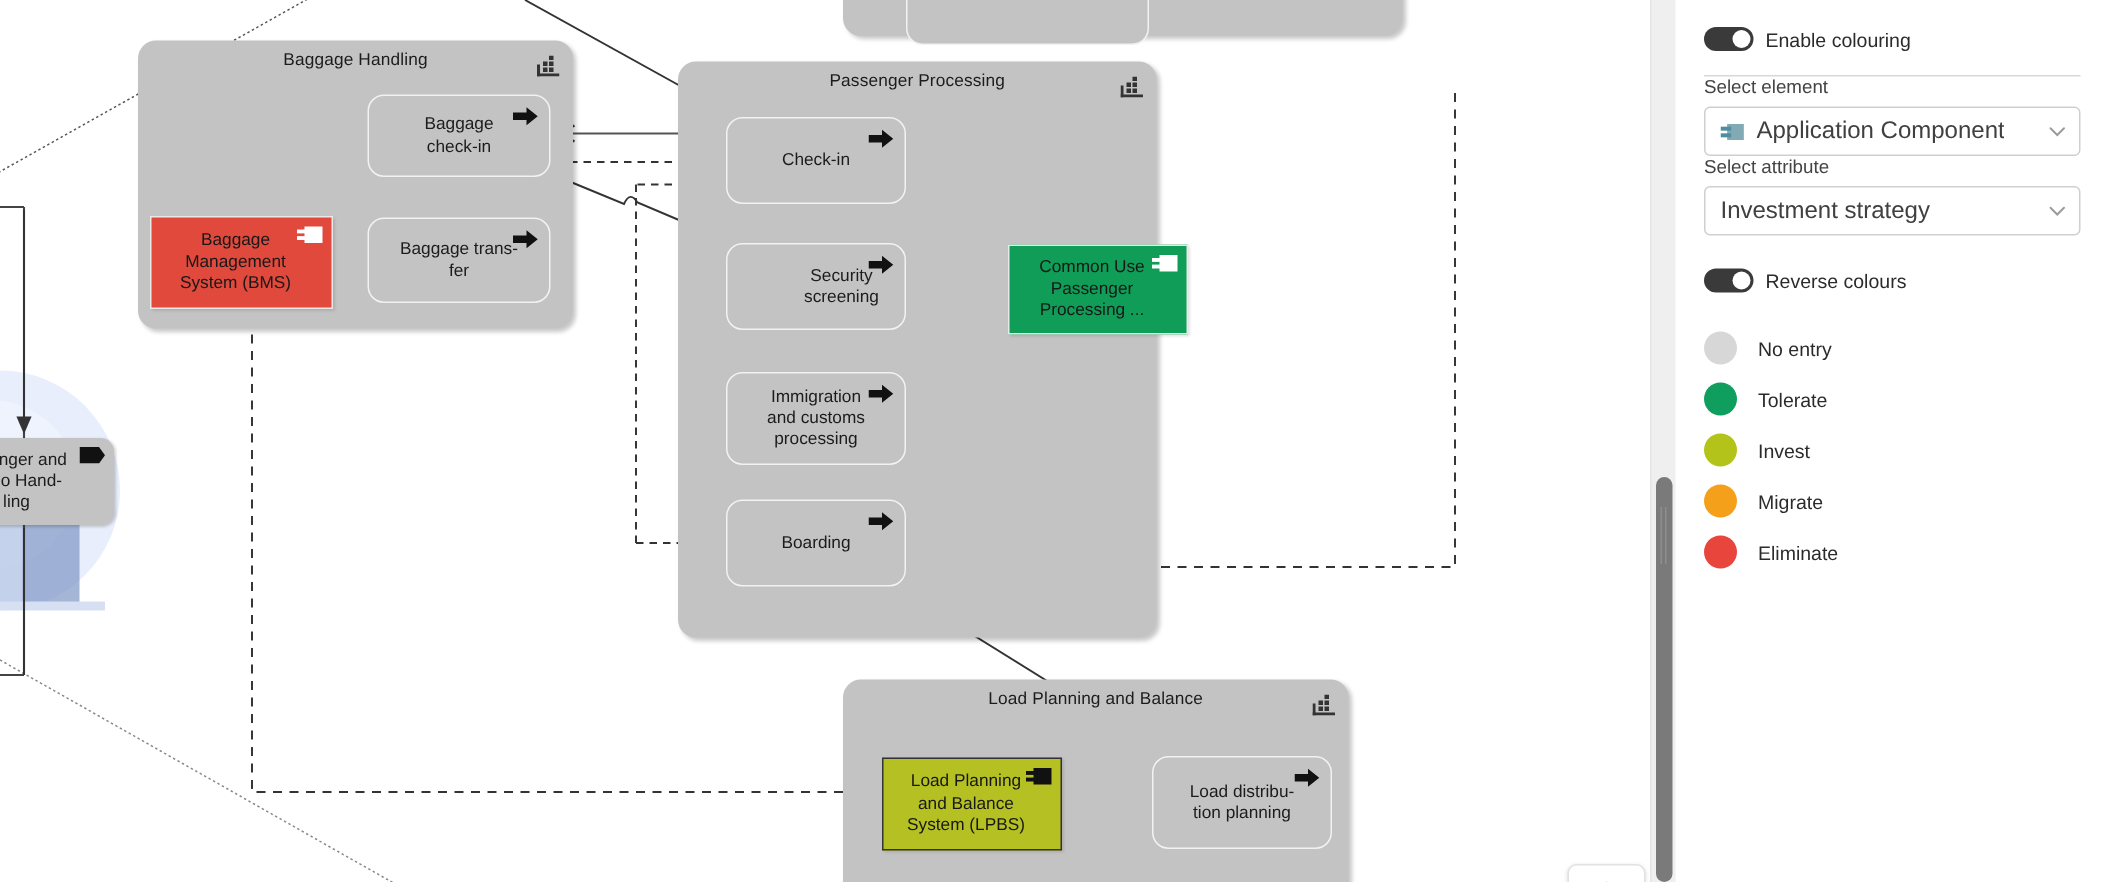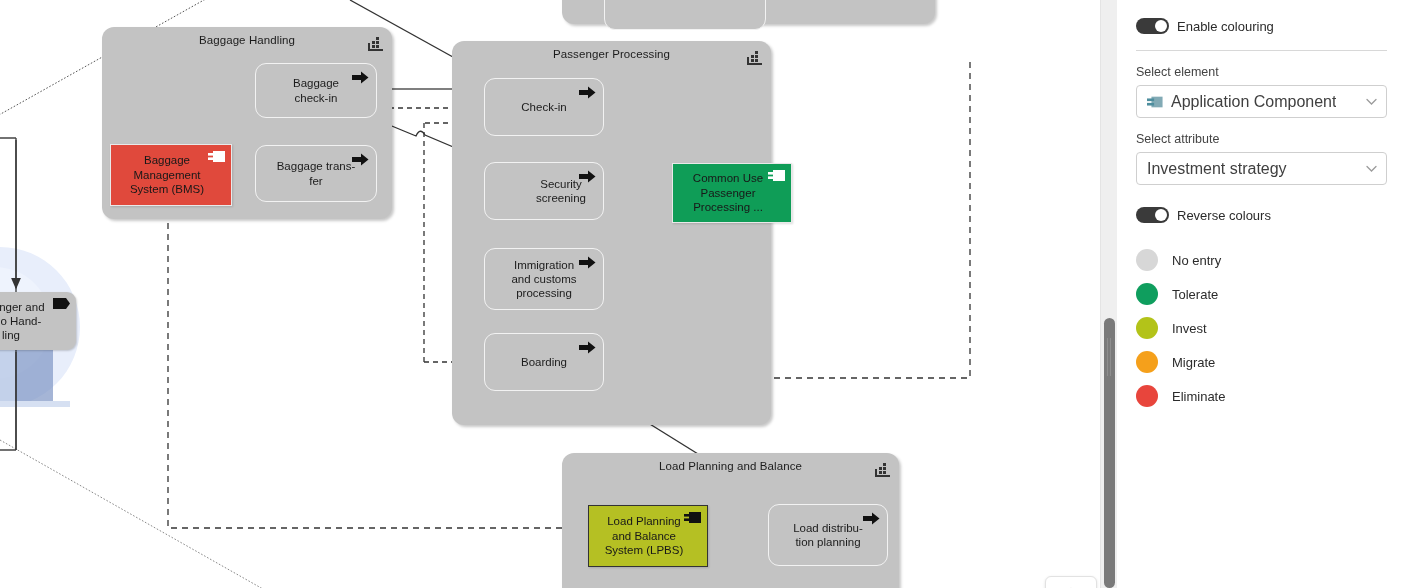--- a/index.html
+++ b/index.html
@@ -136,21 +136,21 @@
     width: 12px; height: 12px; border-radius: 50%;
     background: #ffffff;
   }
   .toggle-label {
     margin-left: 8px; font-size: 13px; color: #2b2b2b;
   }
   .divider {
     height: 1px; background: #d8d8d8; margin: 12px 0 0 0;
   }
   .field-label {
-    font-size: 12.5px; color: #444; margin-top: 14px; margin-bottom: 6px;
+    font-size: 12.5px; color: #444; margin-bottom: 6px;
   }
   .select {
     position: relative;
     height: 33px;
     border: 1px solid #cfcfcf;
     border-radius: 4px;
     display: flex; align-items: center;
     padding: 0 28px 0 10px;
     background: #fff;
     cursor: pointer;
@@ -252,21 +252,21 @@
 
       <line x1="700" y1="566" x2="760" y2="588" stroke="#333" stroke-width="1.3"></line>
 
       <line x1="800" y1="558" x2="752" y2="588" stroke="#333" stroke-width="1.3" stroke-dasharray="5,4"></line>
     </svg>
 
     <div class="group" style="left:562px; top:-62px; width:373px; height:86px;">
       <div class="process" style="left:42px; top:48px; width:162px; height:44px;"></div>
     </div>
 
-    <div class="group" style="left:102px; top:27px; width:290px; height:192px;">
+    <div class="group" style="left:92px; top:27px; width:290px; height:192px;">
       <div class="group-title">Baggage Handling</div>
       <svg class="group-icon" viewBox="0 0 15 14">
         <rect x="0" y="12" width="15" height="2" fill="#333"></rect>
         <rect x="0" y="6" width="2" height="8" fill="#333"></rect>
         <rect x="4" y="8" width="3" height="3" fill="#333"></rect>
         <rect x="8" y="8" width="3" height="3" fill="#333"></rect>
         <rect x="4" y="4" width="3" height="3" fill="#333"></rect>
         <rect x="8" y="4" width="3" height="3" fill="#333"></rect>
         <rect x="8" y="0" width="3" height="3" fill="#333"></rect>
       </svg>

